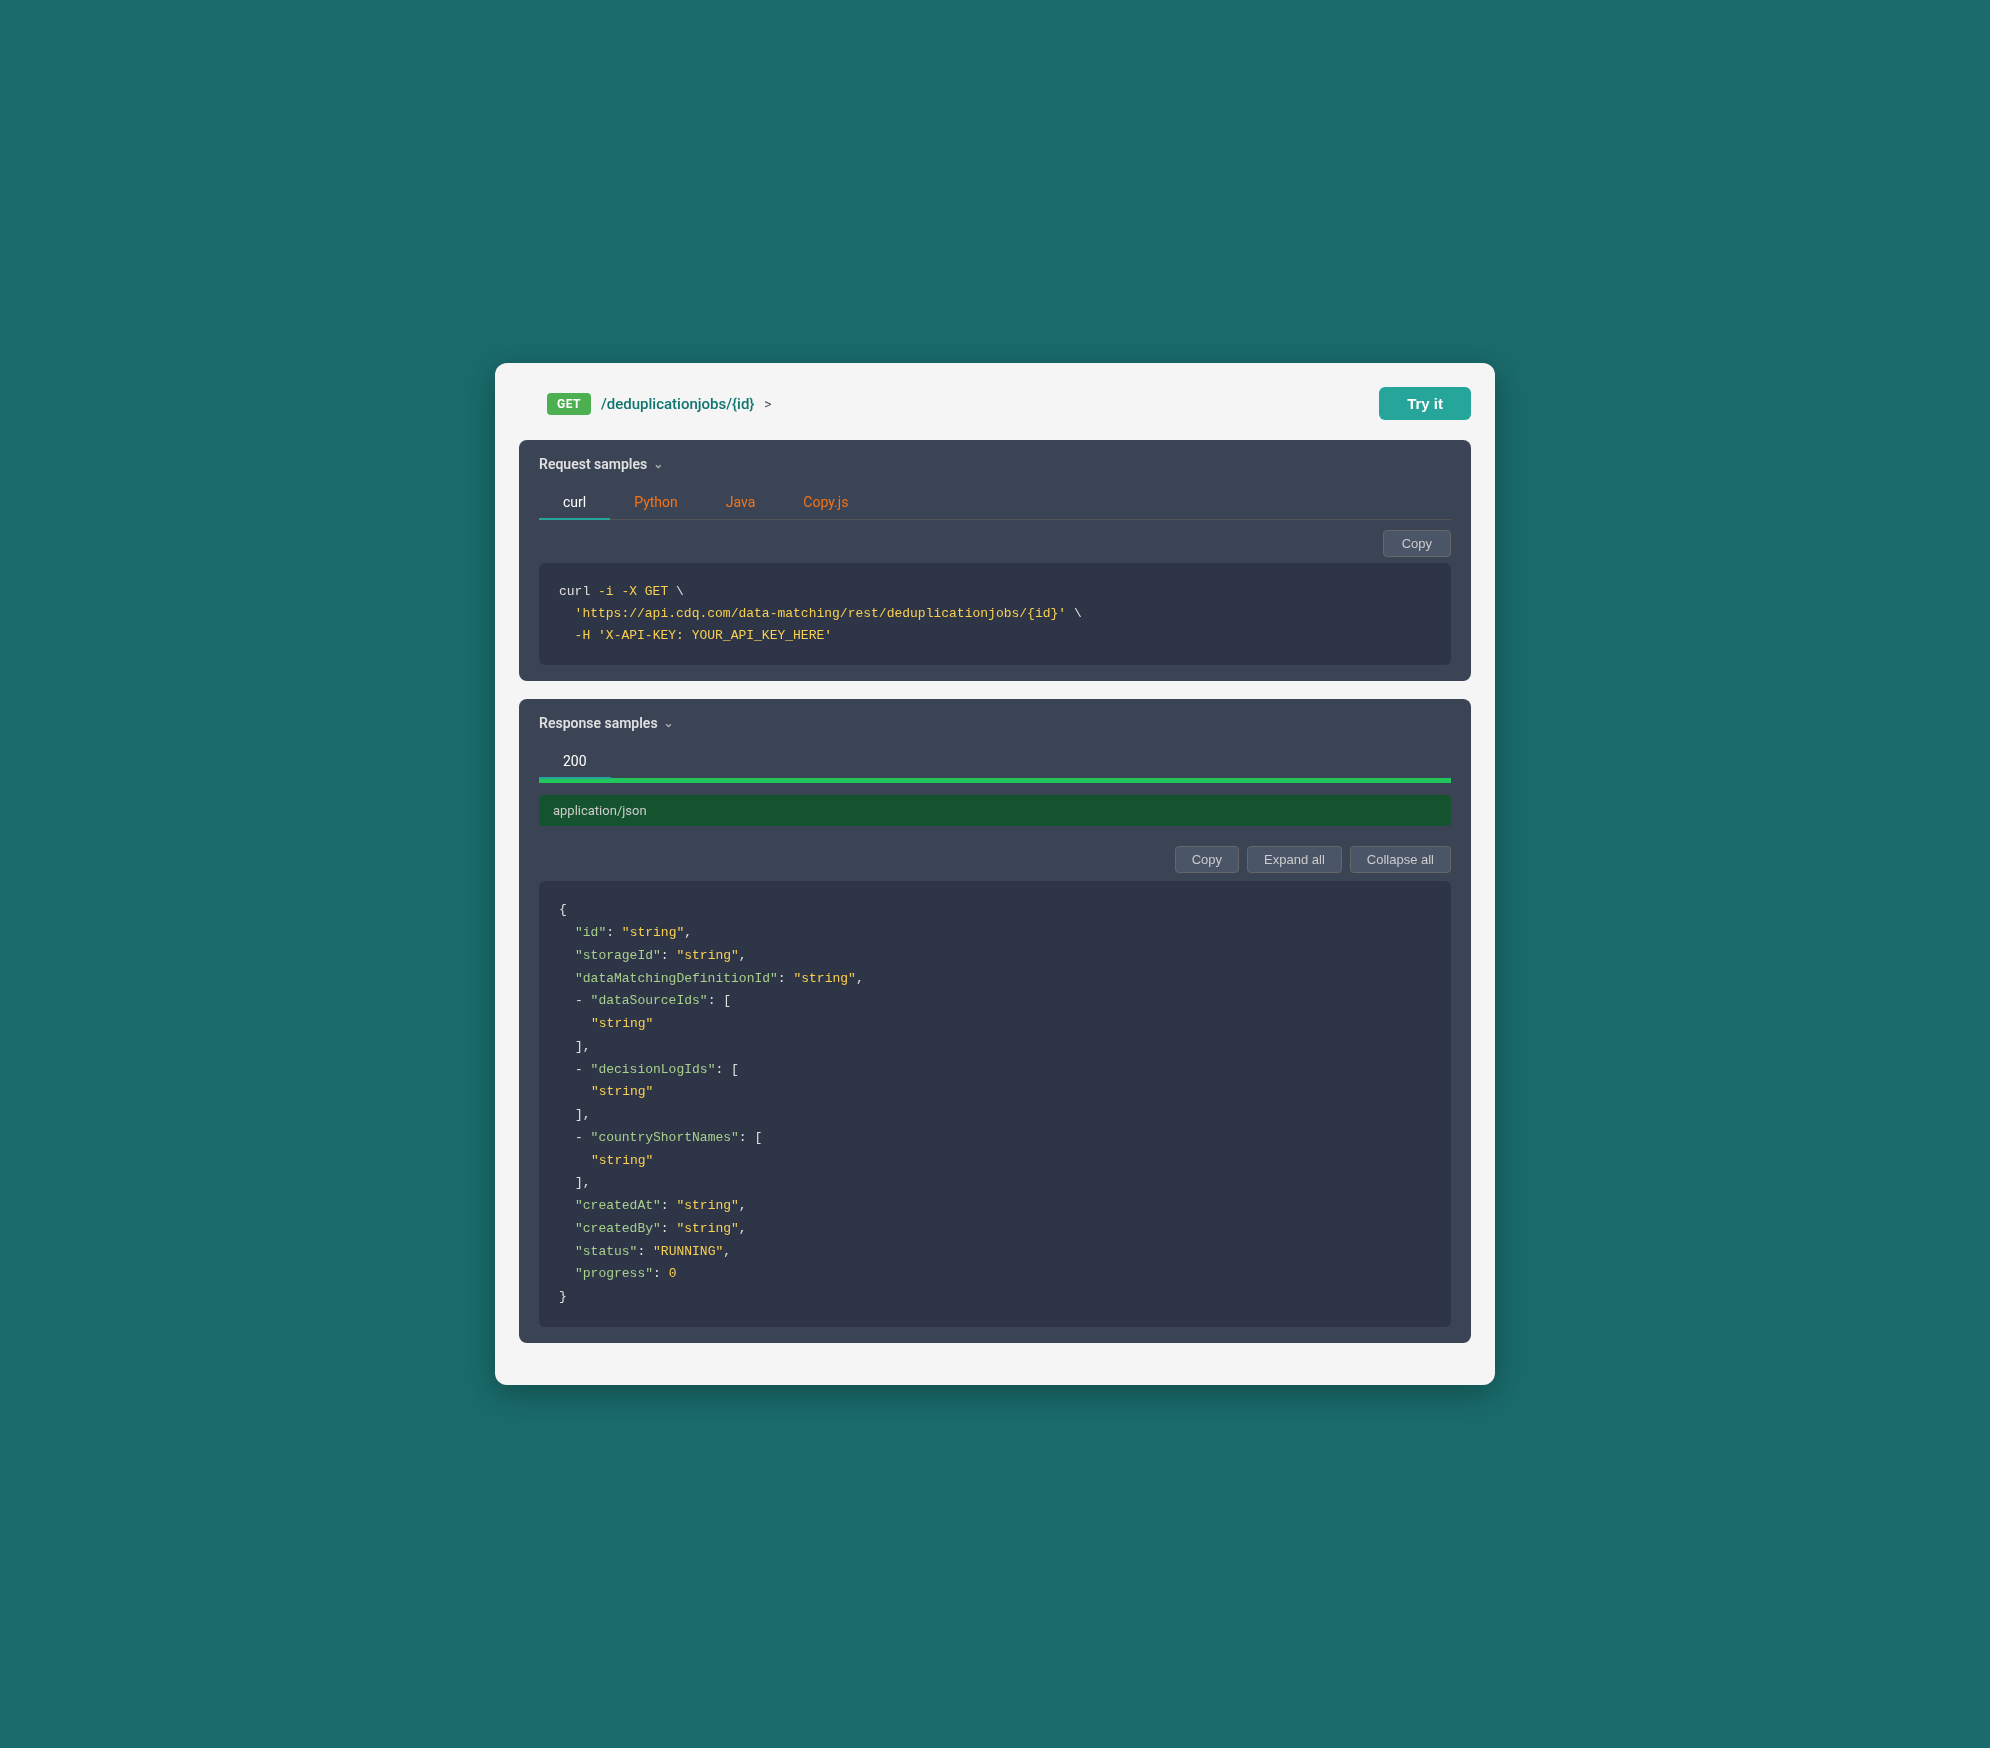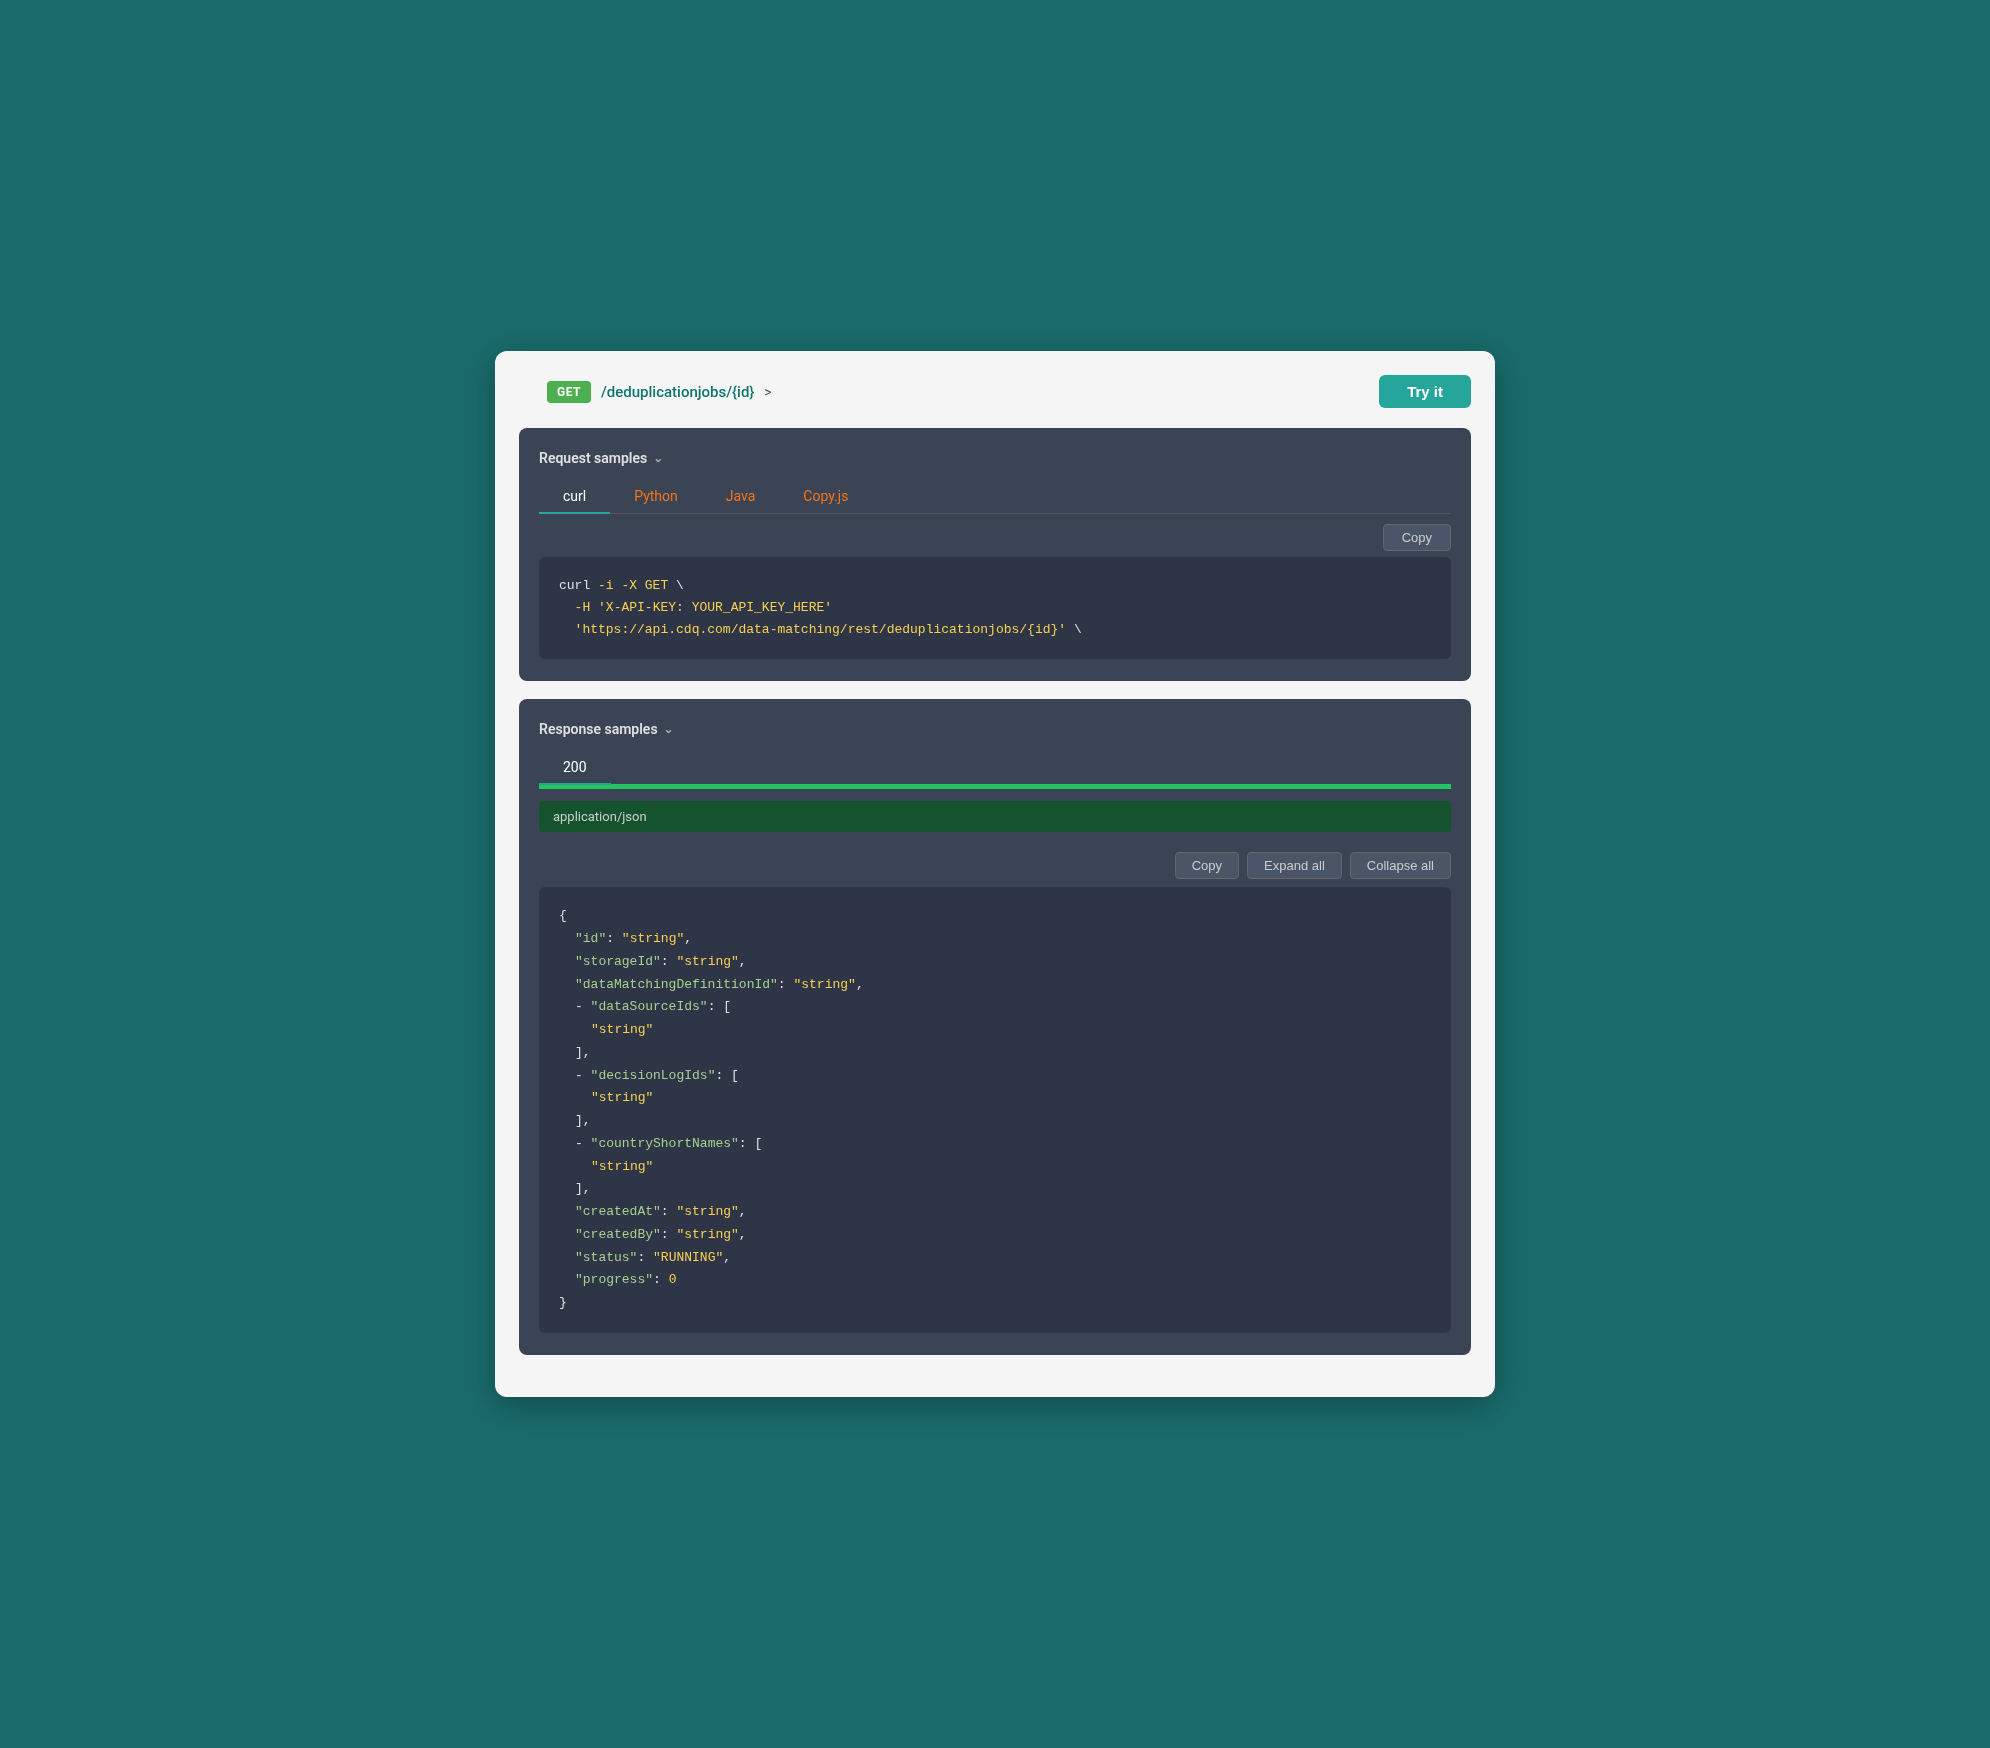--- a/index.html
+++ b/index.html
@@ -67,21 +67,21 @@
       padding: 8px 28px;
       font-size: 15px;
       font-weight: 600;
       cursor: pointer;
     }
 
     
     .section-card {
       background-color: #3a4454;
       border-radius: 8px;
-      padding: 22px 20px;
+      padding: 16px 20px;
       margin-bottom: 18px;
     }
 
     .section-title {
       color: #e0e0e0;
       font-size: 14px;
       font-weight: 600;
       margin-bottom: 14px;
       display: flex;
       align-items: center;
@@ -238,24 +238,24 @@
 
     <div class="copy-row">
       <button class="copy-btn">Copy</button>
     </div>
 
     <div class="code-block">
       <div>
         <span class="code-white">curl </span><span class="code-yellow">-i -X GET</span><span class="code-white"> \</span>
       </div>
       <div>
+        <span class="code-white">&nbsp;&nbsp;</span><span class="code-yellow">'https://api.cdq.com/data-matching/rest/deduplicationjobs/{id}'</span><span class="code-white"> \</span>
+      </div>
+      <div>
         <span class="code-white">&nbsp;&nbsp;</span><span class="code-yellow">-H</span><span class="code-white"> </span><span class="code-yellow">'X-API-KEY: YOUR_API_KEY_HERE'</span>
-      </div>
-      <div>
-        <span class="code-white">&nbsp;&nbsp;</span><span class="code-yellow">'https://api.cdq.com/data-matching/rest/deduplicationjobs/{id}'</span><span class="code-white"> \</span>
       </div>
     </div>
   </div>
 
   <div class="section-card">
     <div class="section-title">
       <span>Response samples</span>
       <span class="chevron-down">⌄</span>
     </div>
 

